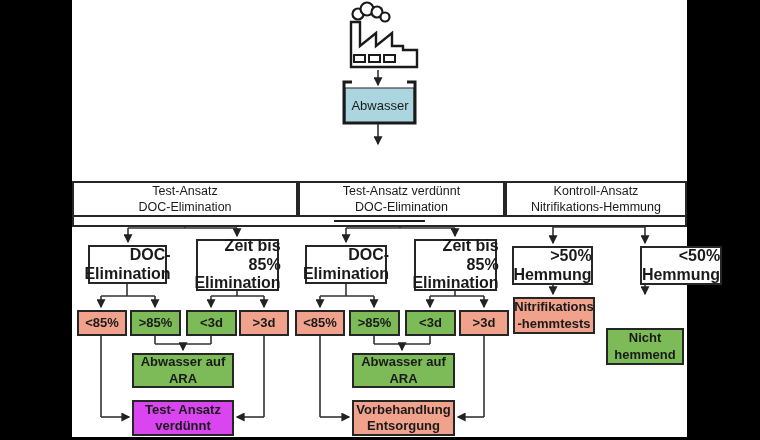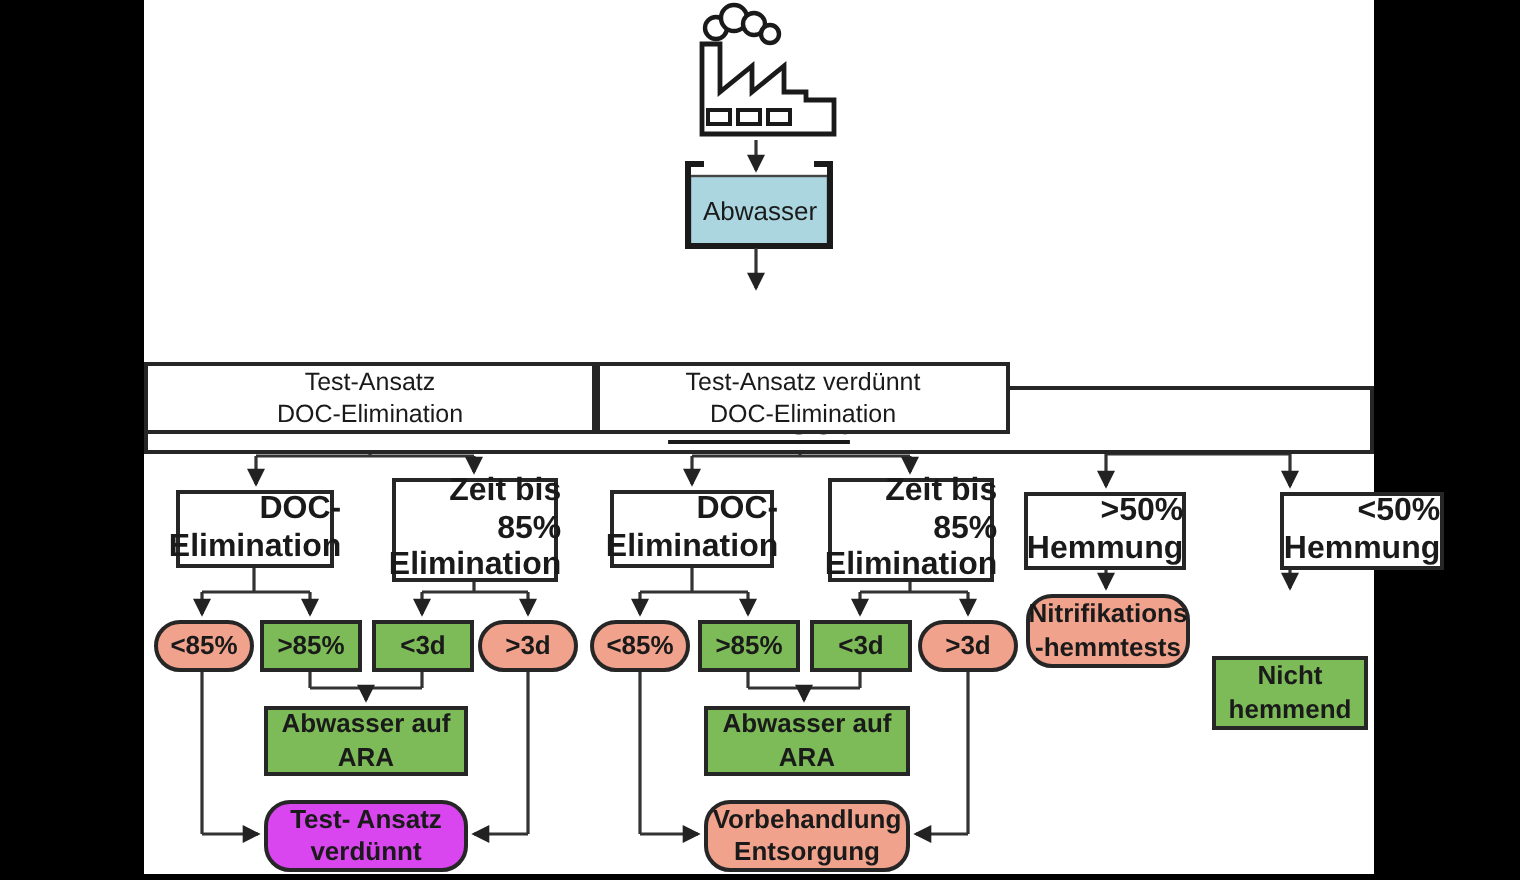--- a/index.html
+++ b/index.html
@@ -10,21 +10,21 @@
   .b{position:absolute;z-index:2;box-sizing:border-box;border:2px solid #262626;background:#fff;
      display:flex;align-items:center;justify-content:center;text-align:center;
      white-space:pre-line;line-height:1.18;}
   .title{font-size:23px;letter-spacing:.5px;}
   .title span{text-decoration:underline;text-underline-offset:3px;}
   .hdr{font-size:12.5px;font-weight:400;line-height:1.32;}
   .dec{font-size:16px;font-weight:700;text-align:right;}
   .oc{font-size:13px;font-weight:700;}
   .res{font-size:13px;font-weight:700;line-height:1.25;}
   .good{background:#7CBB58;}
-  .bad{background:#F0A28C;border-radius:13px;}
+  .bad{background:#F0A28C;}
   .water{position:absolute;z-index:2;background:#ABD6DF;display:flex;align-items:center;
          justify-content:center;font-size:13px;}
 </style>
 </head>
 <body>
 
 <div id="stage">
   <div id="panel"></div>
 
   <svg id="wires" viewBox="0 0 760 440" xmlns="http://www.w3.org/2000/svg">
@@ -94,20 +94,22 @@
   <div class="water" style="left: 347px; top: 89px; width: 66px; height: 33px; background: transparent;">Abwasser</div>
 
   <div class="b title" style="left:72px;top:147px;width:615px;height:34px;border-width:2.5px;margin-top:46px;">
     <span>AIA-Test</span>
   </div>
 
   <div class="b hdr" style="left:72px;top:181px;width:226px;height:36px;">Test-Ansatz
 DOC-Elimination</div>
   <div class="b hdr" style="left:298px;top:181px;width:207px;height:36px;">Test-Ansatz verdünnt
 DOC-Elimination</div>
+  <div class="b hdr" style="left:505px;top:181px;width:182px;height:36px;">Kontroll-Ansatz
+Nitrifikations-Hemmung</div>
 
   <div class="b dec" style="left:88px;top:245px;width:79px;height:39px;">DOC-
 Elimination</div>
   <div class="b dec" style="left:196px;top:239px;width:83px;height:52px;">Zeit bis
 85%
 Elimination</div>
 
   <div class="b dec" style="left:305px;top:245px;width:82px;height:39px;">DOC-
 Elimination</div>
   <div class="b dec" style="left:414px;top:239px;width:83px;height:52px;">Zeit bis

